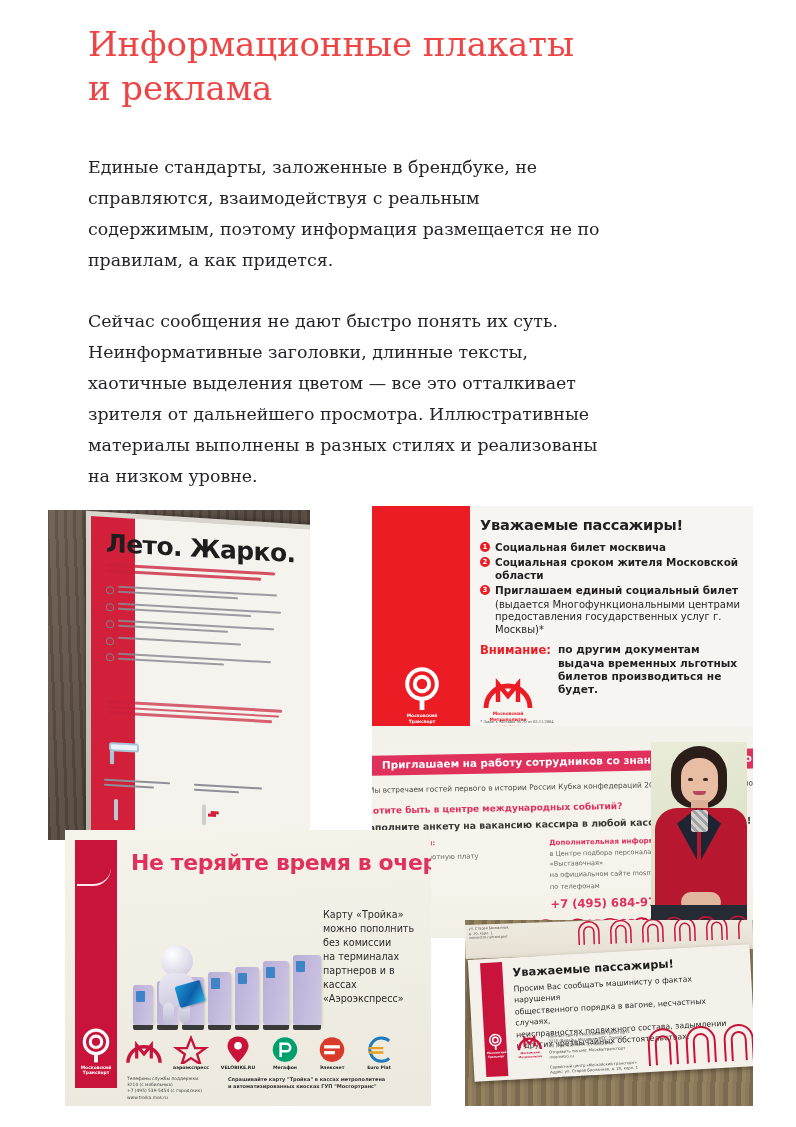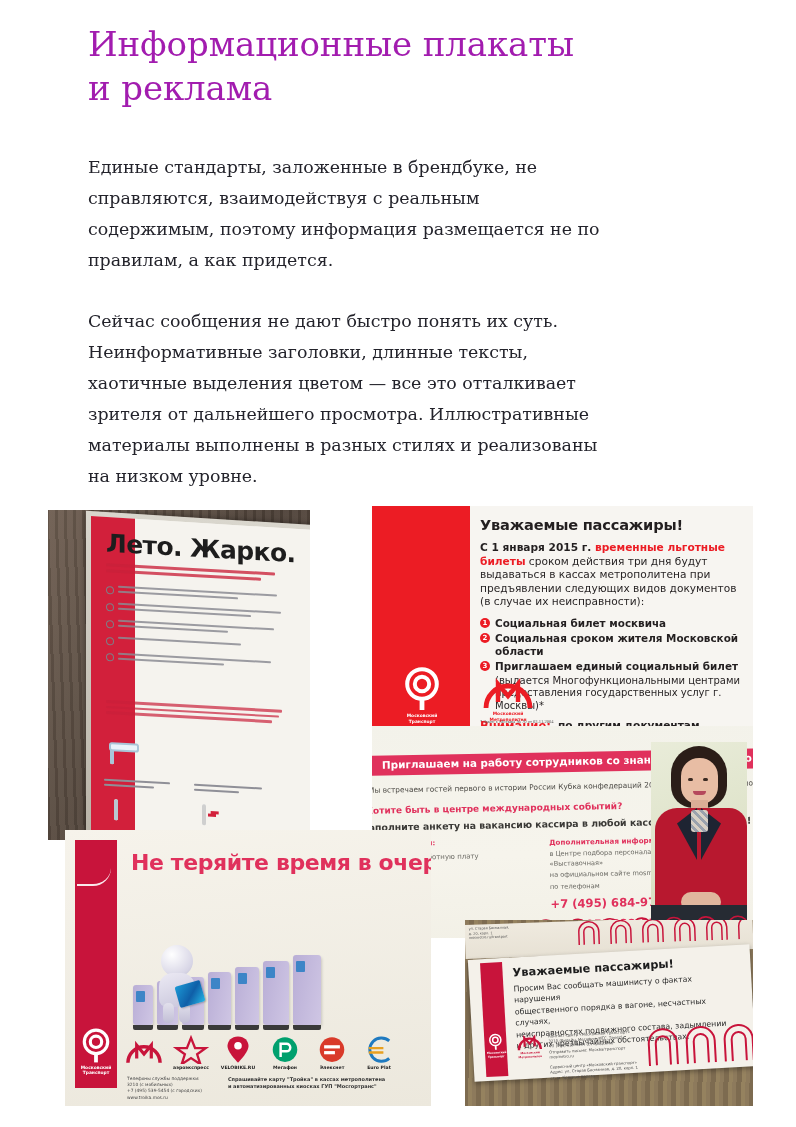--- a/index.html
+++ b/index.html
@@ -11,21 +11,21 @@
     overflow:hidden;
     position:relative;
   }
   .page{position:relative;width:796px;height:1127px;}
 
   
   .article{position:absolute;left:88px;top:22px;width:520px;}
   .title{
     font-family:"DejaVu Serif", serif;
     font-size:34px;line-height:1.30;
-    font-weight:400;color:#a21caf;
+    font-weight:400;color:#ef4444;
     letter-spacing:-0.1px;
     margin:0 0 0 0;
     white-space:pre-line;
   }
   .body-block{margin-top:42px;width:512px;}
   .para{
     font-family:"DejaVu Serif", serif;
     font-size:17.4px;line-height:31px;
     color:#23232b;margin:0 0 30px 0;
     text-align:left;
@@ -287,21 +287,20 @@
         <div class="p1ic" style="left:10px;top:56px"><span class="ic-can"></span></div>
         <div class="p1ic" style="left:98px;top:56px"><span class="ic-cross"></span></div>
       </div>
     </div>
 
     <div class="photo ph2">
       <div class="bg"></div>
       <div class="red"></div>
       <div class="p2wrap">
         <div class="p2h">Уважаемые пассажиры!</div>
-        <div class="p2lead"><b>С 1 января 2015 г. </b><span class="rd">временные льготные билеты</span><span> сроком действия три дня будут выдаваться в кассах метрополитена при предъявлении следующих видов документов (в случае их неисправности):</span></div>
         <div class="p2items">
           <div class="p2it">
               <span class="p2bul">1</span>
               <span class="p2itt">Социальная билет москвича</span>
             </div>
           <div class="p2it">
               <span class="p2bul">2</span>
               <span class="p2itt">Социальная сроком жителя Московской области</span>
             </div>
           <div class="p2it">
@@ -437,20 +436,26 @@
             <u></u>
           </span>
         <div class="p4man">
           <span class="man-head"></span>
           <span class="man-body"></span>
           <span class="man-legL"></span>
           <span class="man-legR"></span>
           <span class="man-card"></span>
         </div>
       </div>
+      <div class="p4txt">Карту «Тройка»
+можно пополнить
+без комиссии
+на терминалах
+партнеров и в кассах
+«Аэроэкспресс»</div>
 
       <div class="p4mt">
         <span class="mark-mt">
           <svg viewBox="0 0 24 24">
               <g fill="none" stroke="#fff" stroke-width="2">
                 <circle cx="12" cy="10" r="7.4"></circle>
                 <circle cx="12" cy="10" r="3.6"></circle>
               </g>
               <path d="M12 17 L12 23" stroke="#fff" stroke-width="2.4"></path>
             </svg>

